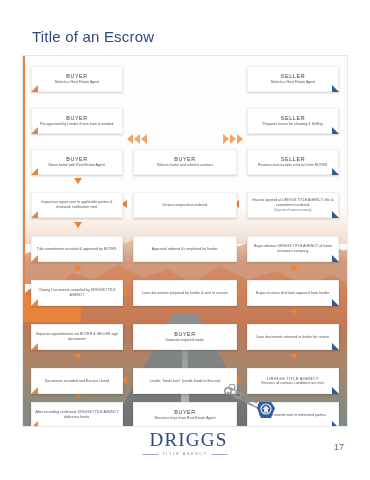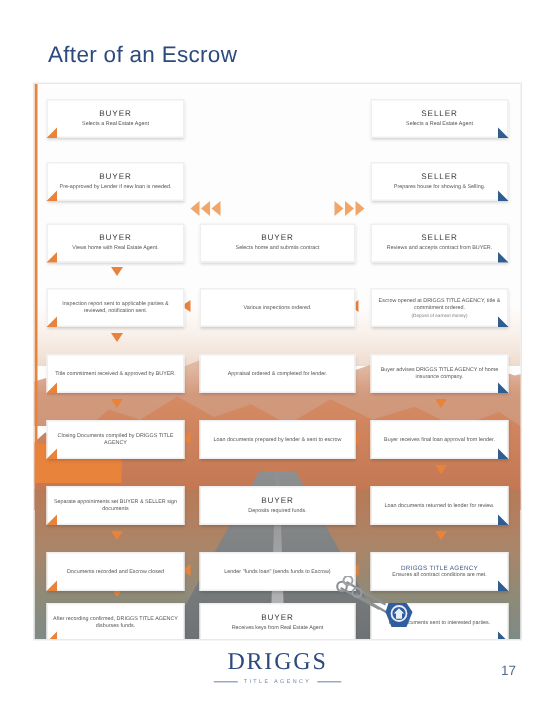--- a/index.html
+++ b/index.html
@@ -168,40 +168,40 @@
   }
 
   
   .keys { position: absolute; right: 62px; bottom: 2px; width: 62px; height: 40px; z-index: 6; }
 
   
   .footer-logo {
     position: absolute; left: 50%; bottom: 24px; transform: translateX(-50%);
     text-align: center; color: #2c4a7c;
   }
-  .footer-logo .name { font-size: 16px; letter-spacing: 1.2px; font-family: "Liberation Serif", serif; }
+  .footer-logo .name { font-size: 19px; letter-spacing: 1.2px; font-family: "Liberation Serif", serif; text-align: right; }
   .footer-logo .tag {
     font-size: 3.6px; letter-spacing: 1.6px; color: #6e85aa; margin-top: 1px;
     display: flex; align-items: center; justify-content: center; gap: 4px;
   }
   .footer-logo .tag::before, .footer-logo .tag::after {
     content: ""; width: 16px; height: 1px; background: #9aaac4;
   }
   .page-num {
     position: absolute; right: 26px; bottom: 28px;
     font-size: 9px; color: #4a6severe;
     color: #53688c;
   }
 </style>
 </head>
 <body>
 
 <div class="page">
 
-  <div class="page-title">After of an Escrow</div>
+  <div class="page-title">Title of an Escrow</div>
 
   <div class="diagram">
 
     <div class="photo">
       <div class="sky"></div>
       <div class="mesa-far"></div>
       <div class="mesa-near"></div>
       <div class="ground"></div>
       <div class="road"></div>
       <div class="road-line"></div>

